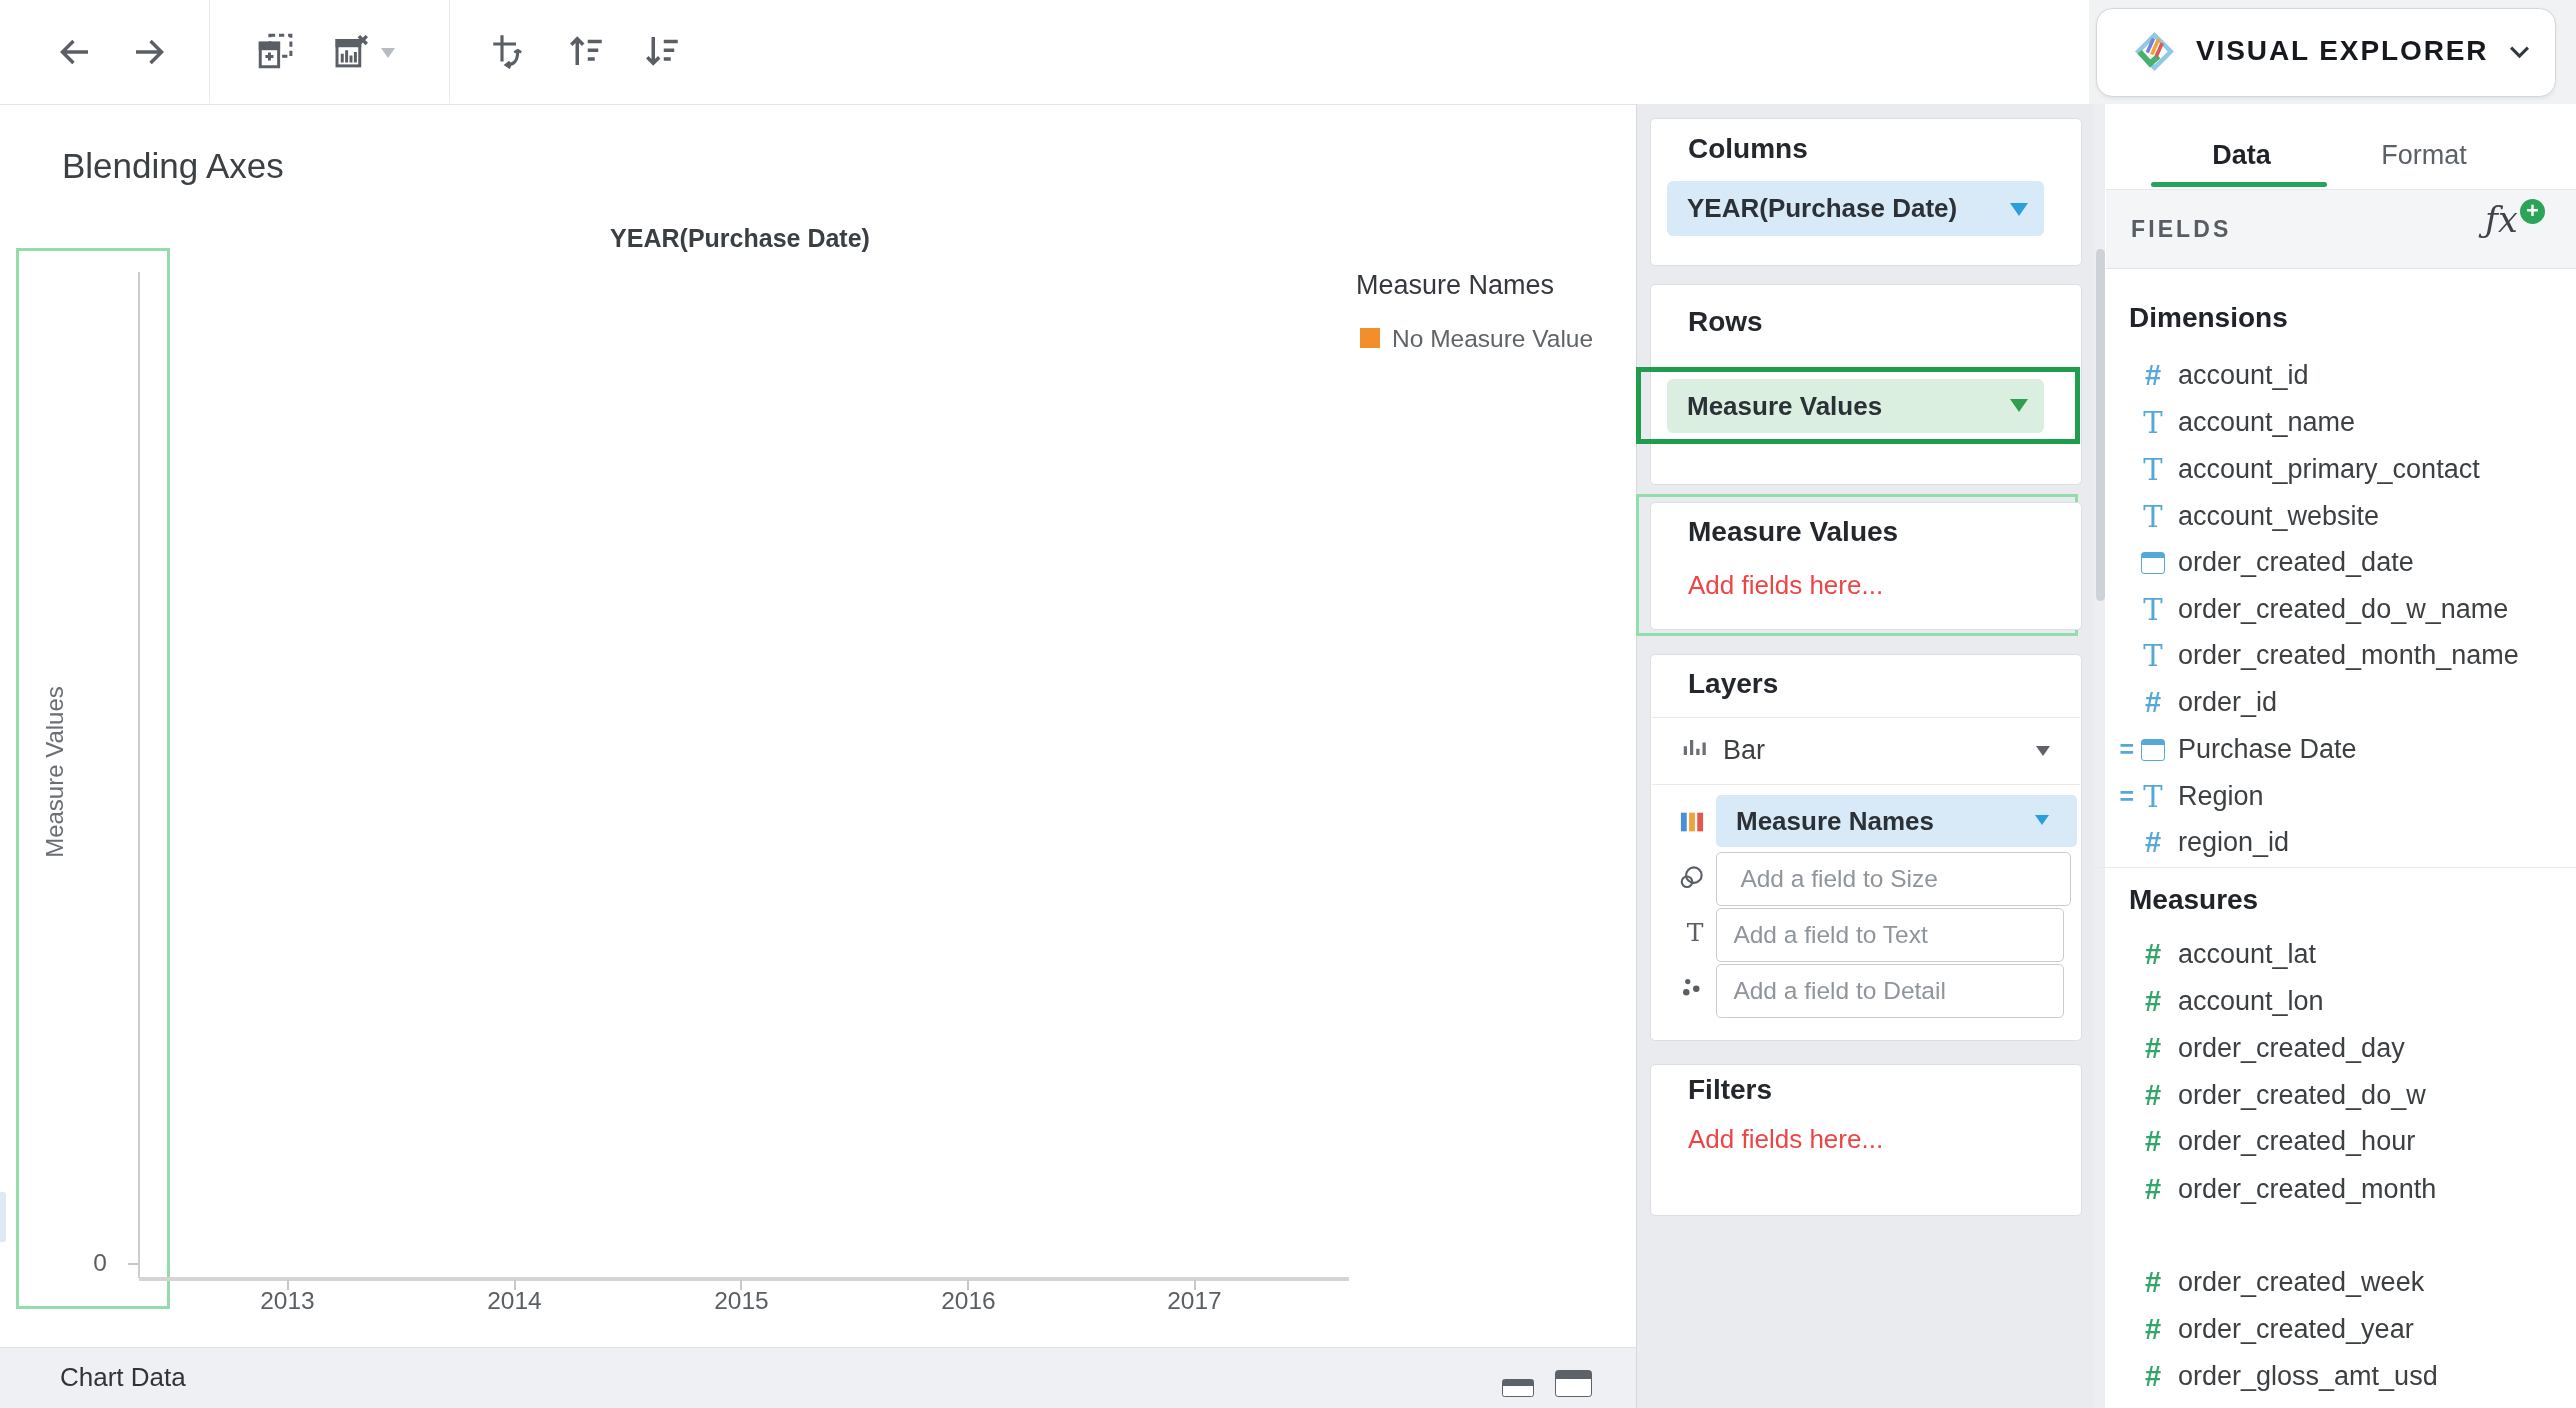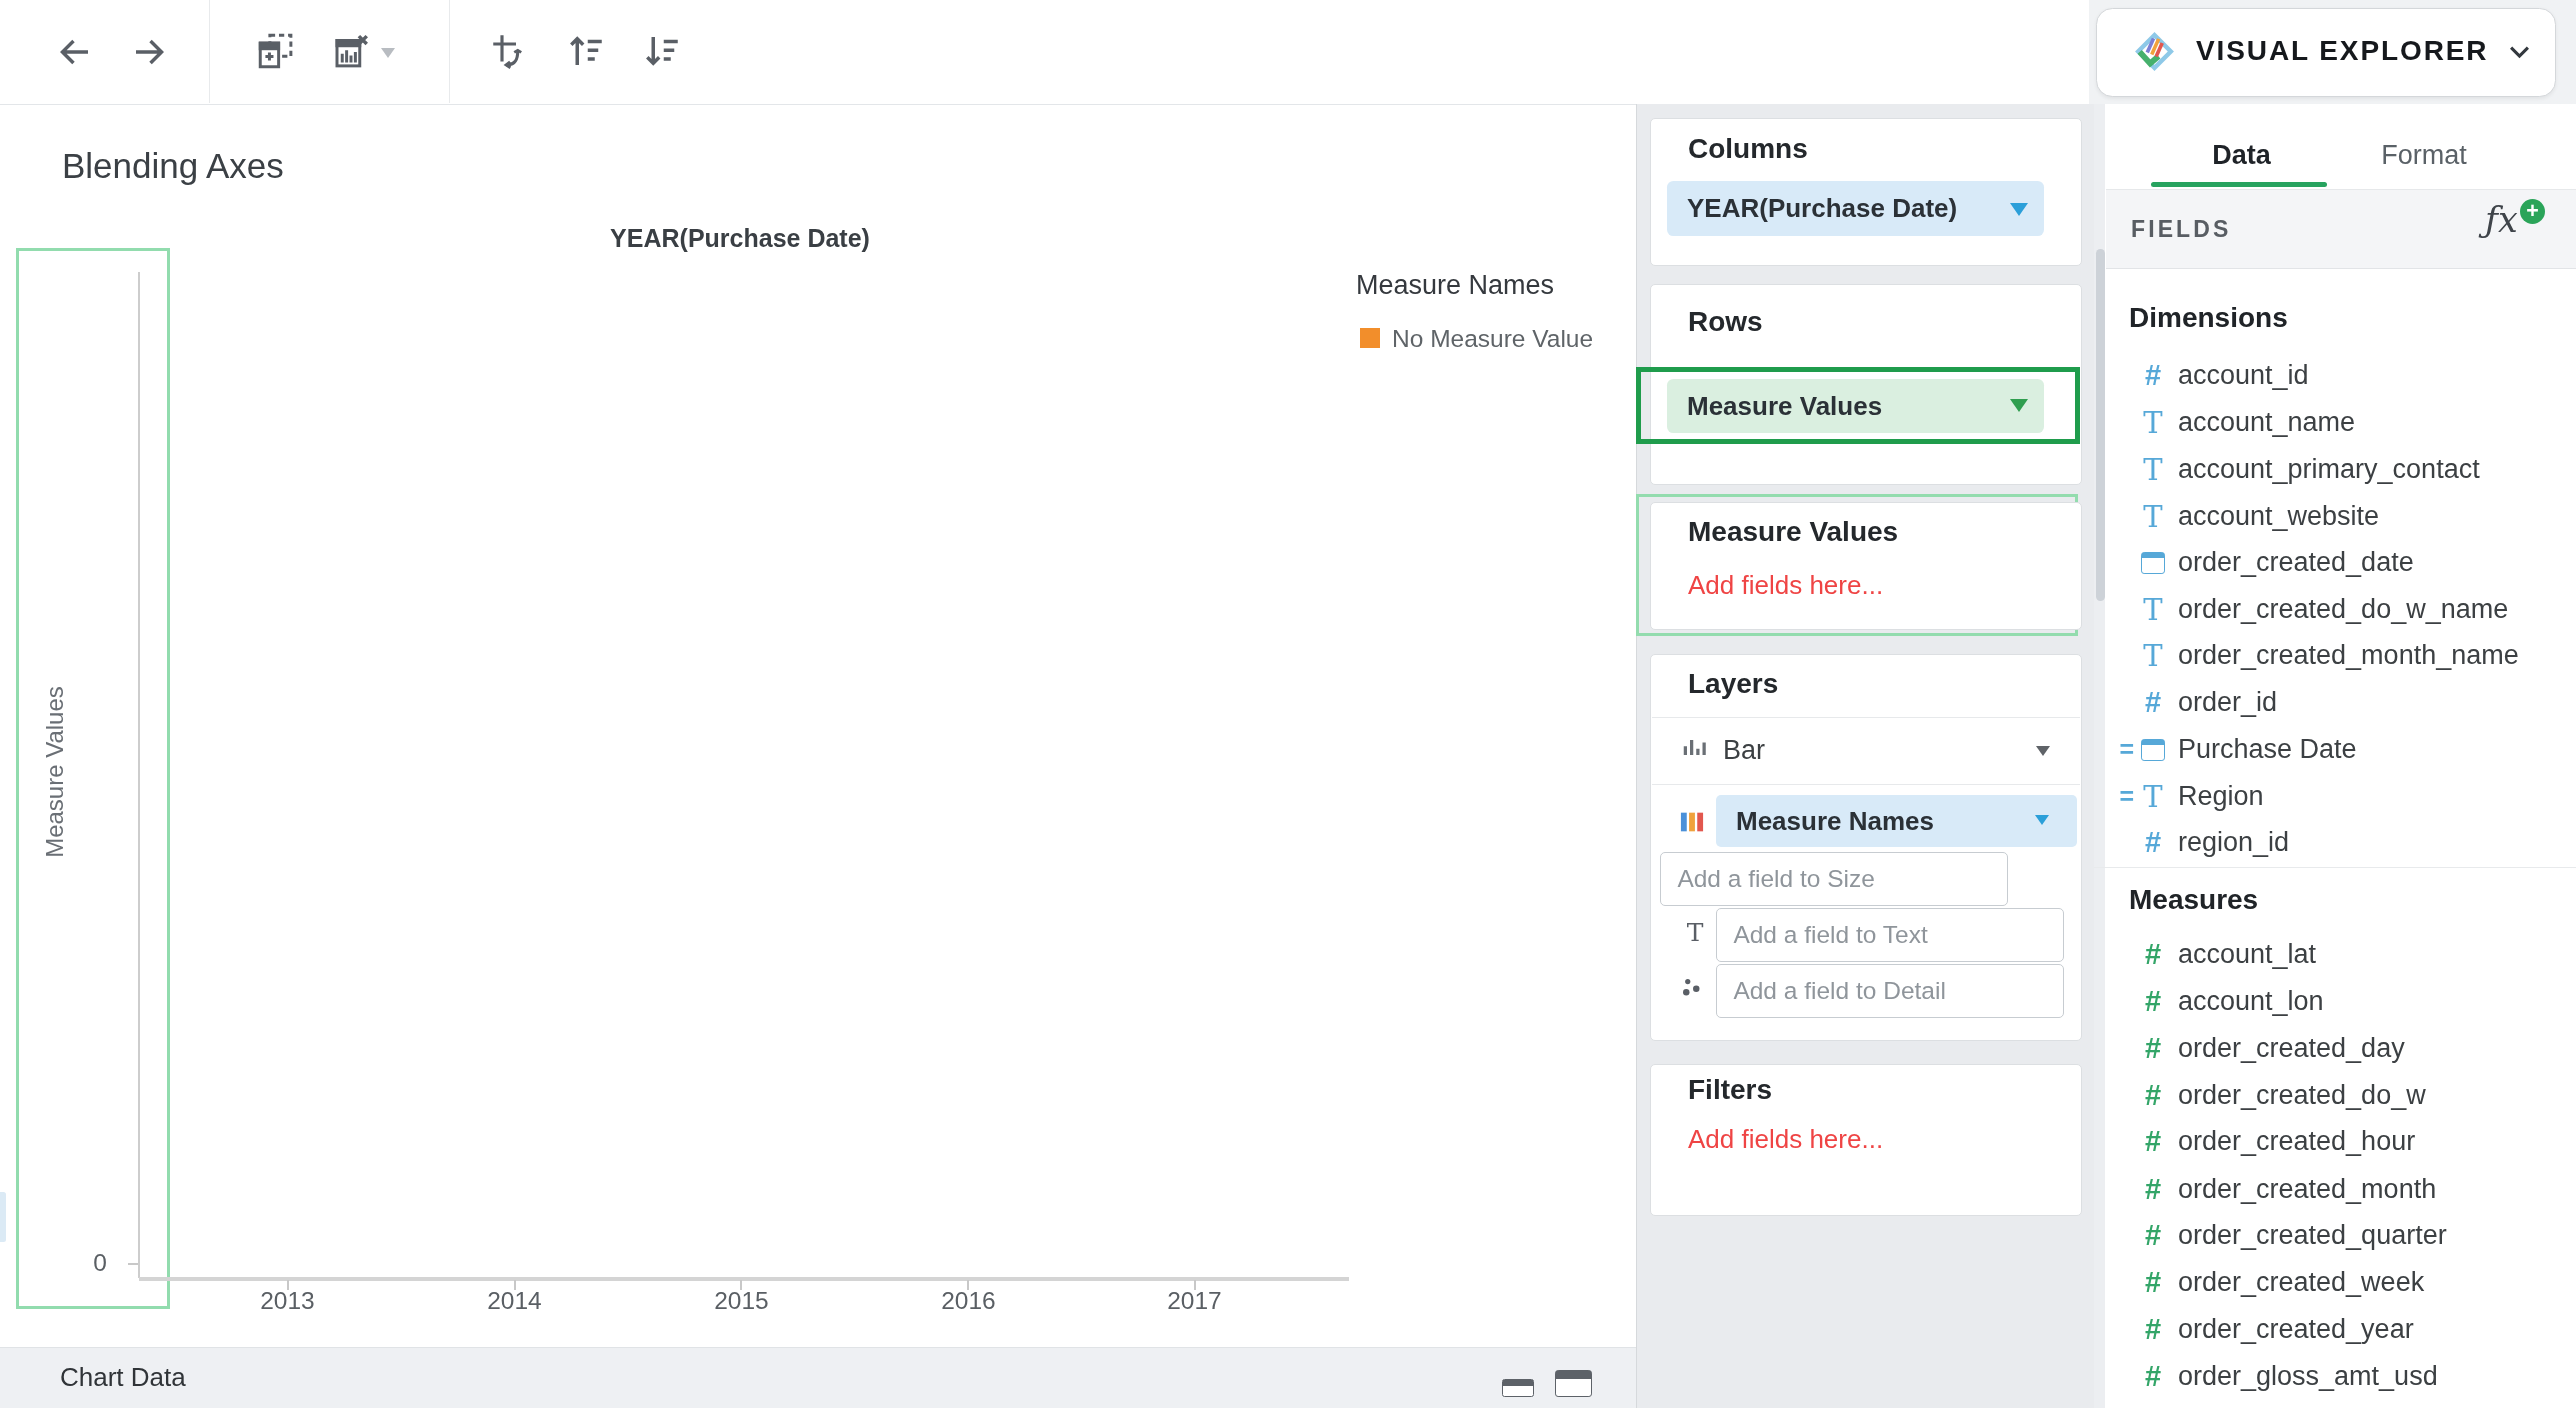--- a/index.html
+++ b/index.html
@@ -83,21 +83,21 @@
   #mark-icon{left:1680px;top:730px;width:30px;height:30px;}
   #mark-label{left:1723px;top:717px;height:67px;line-height:67px;font-size:27px;color:#3c4043;}
   #mark-caret{left:2036px;top:746px;}
   #color-icon{left:1678px;top:808px;width:28px;height:28px;}
   #color-pill{left:1716px;top:795px;width:361px;height:52px;background:#d8eaf8;border-radius:5px;}
   #color-pill-label{left:1736px;top:795px;height:52px;line-height:52px;font-size:26px;}
   #color-caret{left:2035px;top:815px;}
   .drop-input{width:346px;height:52px;background:#ffffff;border:1.3px solid #c7ccd1;border-radius:5px;}
   .drop-ph{font-size:24.5px;color:#8f959b;line-height:52px;padding-left:16.4px;white-space:nowrap;}
   #size-icon{left:1677px;top:862px;width:30px;height:30px;}
-  #size-input{left:1660px;top:852px;}
+  #size-input{left:1716px;top:852px;padding-left:7px;}
   #text-icon{left:1680px;top:917px;width:30px;height:30px;}
   #text-input{left:1716px;top:908px;}
   #detail-icon{left:1679px;top:974px;width:30px;height:30px;}
   #detail-input{left:1716px;top:964px;}
   #filters-card{left:1650px;top:1064px;width:430px;height:150px;}
   #filters-h{left:1688px;top:1074px;}
   #filters-ph{left:1688px;top:1124px;}
 
   
   #fields-panel{left:2094px;top:104px;width:482px;height:1304px;background:#ffffff;}
@@ -399,25 +399,20 @@
   <div class="frow meas-row abs" style="top:1119px;">
     <span class="calc" data-calc="false"></span>
     <span class="f-icon" data-icon="number"></span>
     <span class="f-label">order_created_hour</span>
   </div>
   <div class="frow meas-row abs" style="top:1167px;">
     <span class="calc" data-calc="false"></span>
     <span class="f-icon" data-icon="number"></span>
     <span class="f-label">order_created_month</span>
   </div>
-  <div class="frow meas-row abs" style="top:1213px;">
-    <span class="calc" data-calc="false"></span>
-    <span class="f-icon" data-icon="number"></span>
-    <span class="f-label">order_created_quarter</span>
-  </div>
   <div class="frow meas-row abs" style="top:1307px;">
     <span class="calc" data-calc="false"></span>
     <span class="f-icon" data-icon="number"></span>
     <span class="f-label">order_created_year</span>
   </div>
   <div class="frow meas-row abs" style="top:1260px;">
     <span class="calc" data-calc="false"></span>
     <span class="f-icon" data-icon="number"></span>
     <span class="f-label">order_created_week</span>
   </div>

